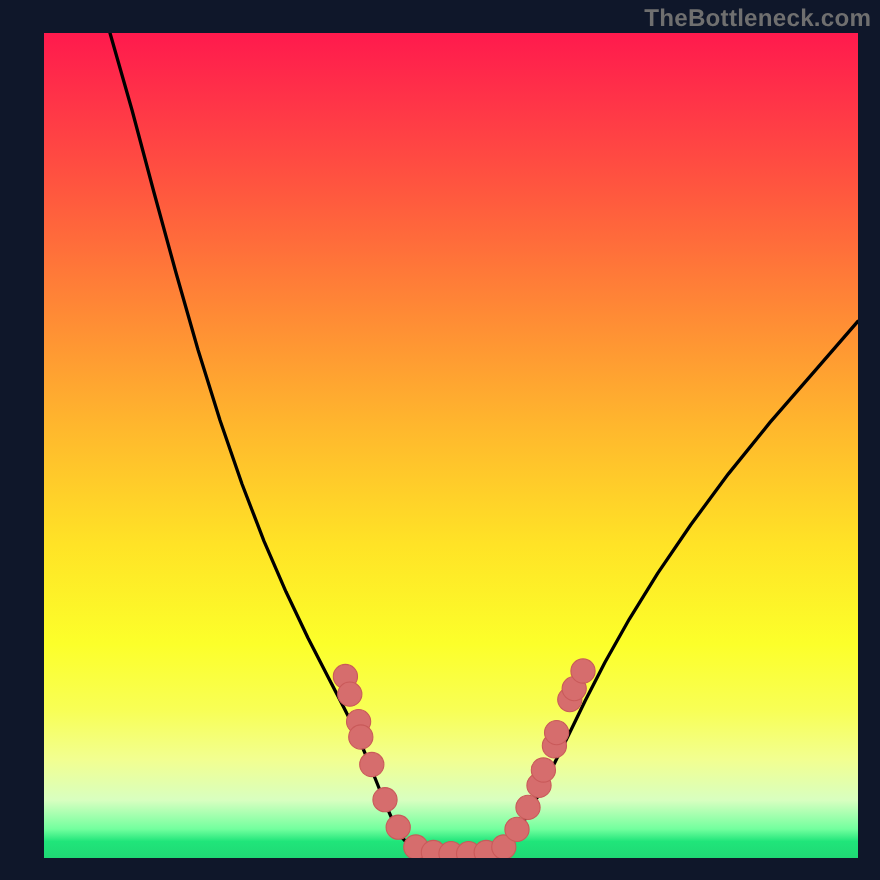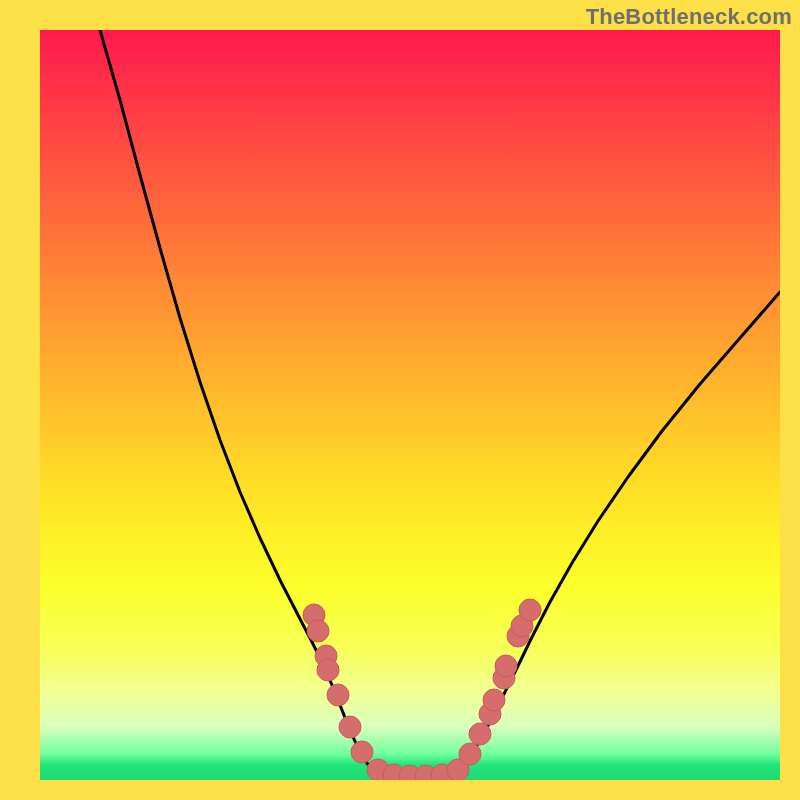--- a/index.html
+++ b/index.html
@@ -9,21 +9,21 @@
     height: 800px;
     background: #000;
     overflow: hidden;
   }
   .frame {
     position: absolute;
     left: 0;
     top: 0;
     width: 800px;
     height: 800px;
-    background: #fde047;
+    background: #0f172a;
   }
   .plot-area {
     position: absolute;
     left: 40px;
     top: 30px;
     width: 740px;
     height: 750px;
     background: linear-gradient(to bottom,
       #ff1a4d 0%,
       #ff3348 8%,

